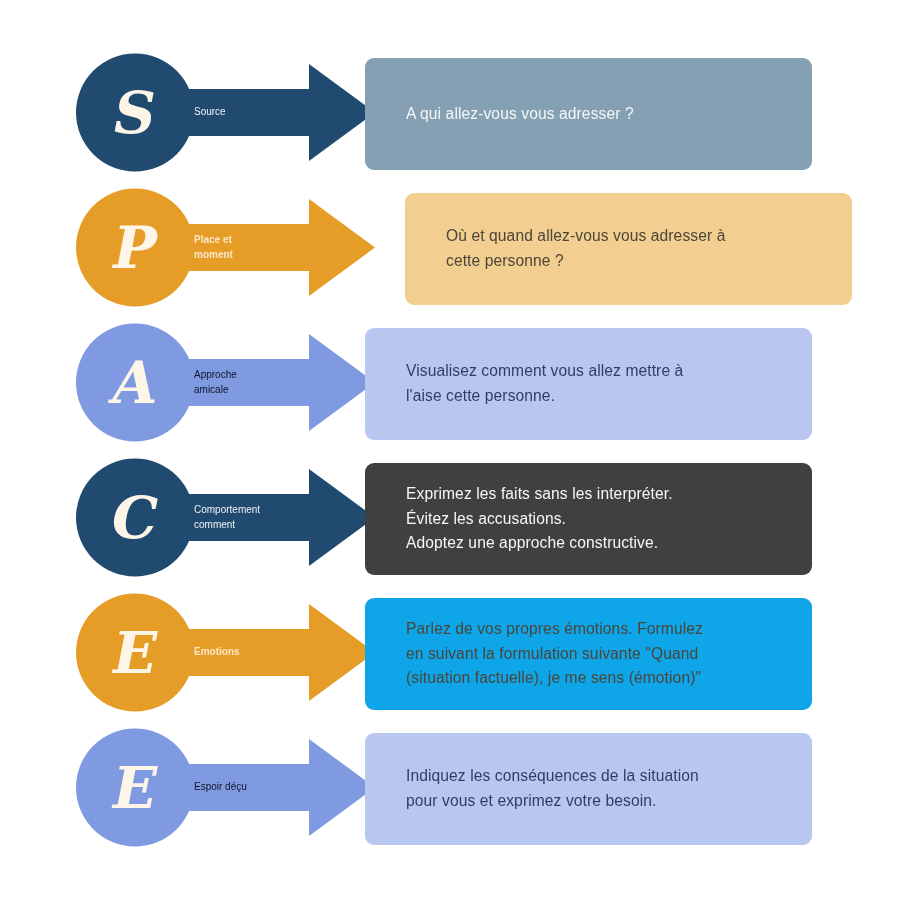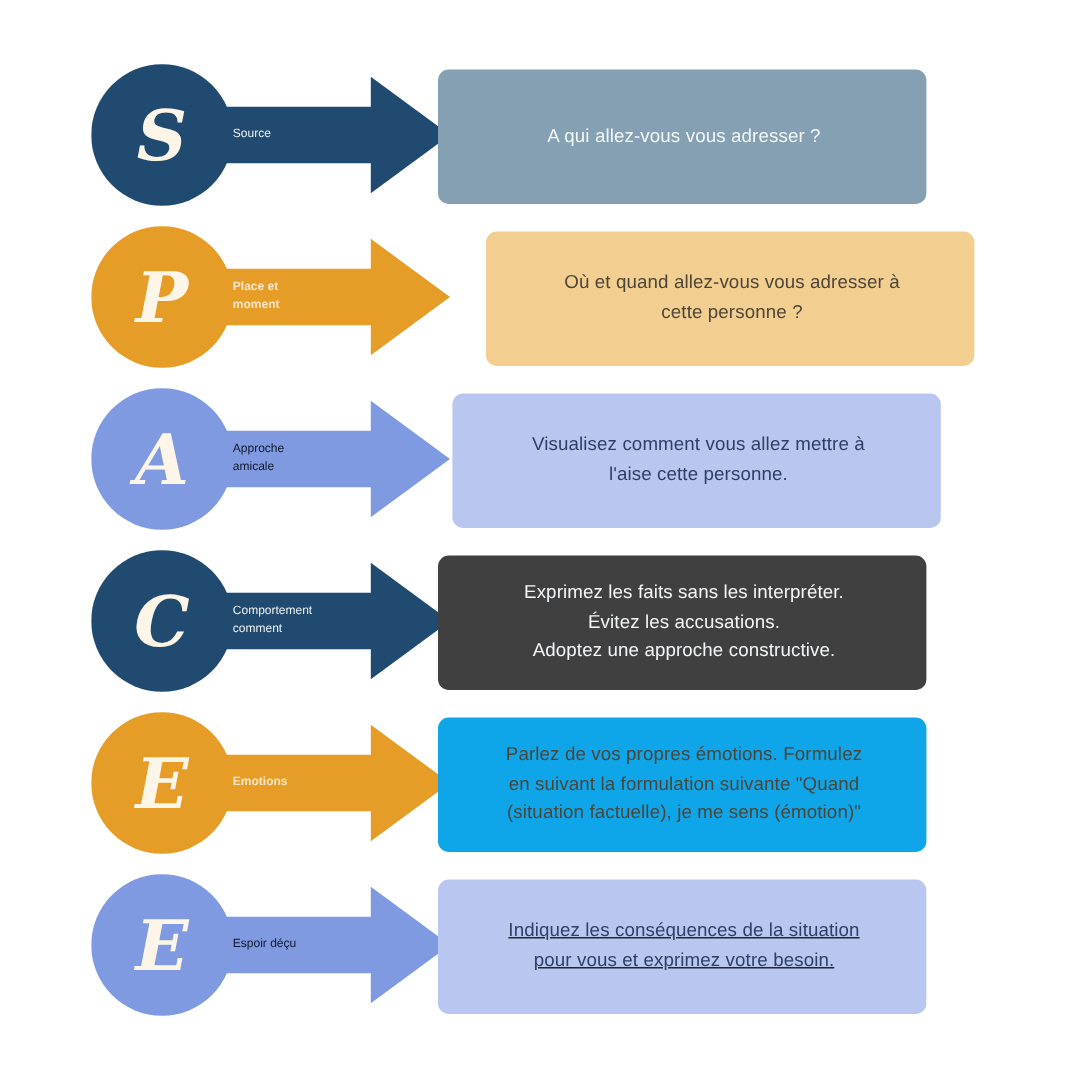--- a/index.html
+++ b/index.html
@@ -79,29 +79,28 @@
     color: #f3f3f3;
     pointer-events: none;
     white-space: pre-line;
   }
 
   
   .desc-box {
     position: absolute;
     left: 365px;
     top: 8px;
-    width: 407px;
+    width: 447px;
     height: 112px;
     border-radius: 9px;
     box-sizing: border-box;
     padding: 0 38px 0 41px;
     display: flex;
     flex-direction: column;
     justify-content: center;
-    text-align: center;
   }
 
   .desc-text {
     font-size: 15.6px;
     line-height: 1.58;
     white-space: pre-line;
     letter-spacing: .1px;
   }
 
   
@@ -153,21 +152,21 @@
     <div class="row theme-blue">
     <div class="arrow-group">
       <svg class="arrow-shape" viewBox="0 0 300 125" preserveAspectRatio="none">
         <circle cx="59" cy="62.5" r="59" fill="#7f9ae0"></circle>
         <path d="M 59 39 L 233 39 L 233 14 L 299 62.5 L 233 111 L 233 86 L 59 86 Z" fill="#7f9ae0"></path>
       </svg>
       <div class="letter">A</div>
       <div class="step-label">Approche
 amicale</div>
     </div>
-    <div class="desc-box" style="background: rgb(185, 199, 240); margin-left: 12px;">
+    <div class="desc-box" style="background: rgb(185, 199, 240);">
       <div class="desc-text">Visualisez comment vous allez mettre à
 l'aise cette personne.</div>
     </div>
   </div>
     <div class="row theme-navy">
     <div class="arrow-group">
       <svg class="arrow-shape" viewBox="0 0 300 125" preserveAspectRatio="none">
         <circle cx="59" cy="62.5" r="59" fill="#214a70"></circle>
         <path d="M 59 39 L 233 39 L 233 14 L 299 62.5 L 233 111 L 233 86 L 59 86 Z" fill="#214a70"></path>
       </svg>
@@ -198,18 +197,18 @@
   </div>
     <div class="row theme-blue">
     <div class="arrow-group">
       <svg class="arrow-shape" viewBox="0 0 300 125" preserveAspectRatio="none">
         <circle cx="59" cy="62.5" r="59" fill="#7f9ae0"></circle>
         <path d="M 59 39 L 233 39 L 233 14 L 299 62.5 L 233 111 L 233 86 L 59 86 Z" fill="#7f9ae0"></path>
       </svg>
       <div class="letter">E</div>
       <div class="step-label">Espoir déçu</div>
     </div>
-    <div class="desc-box" style="background: rgb(185, 199, 240); text-decoration: underline;">
+    <div class="desc-box" style="background: rgb(185, 199, 240);">
       <div class="desc-text">Indiquez les conséquences de la situation
 pour vous et exprimez votre besoin.</div>
     </div>
   </div>
   </div>
 
 </body></html>

